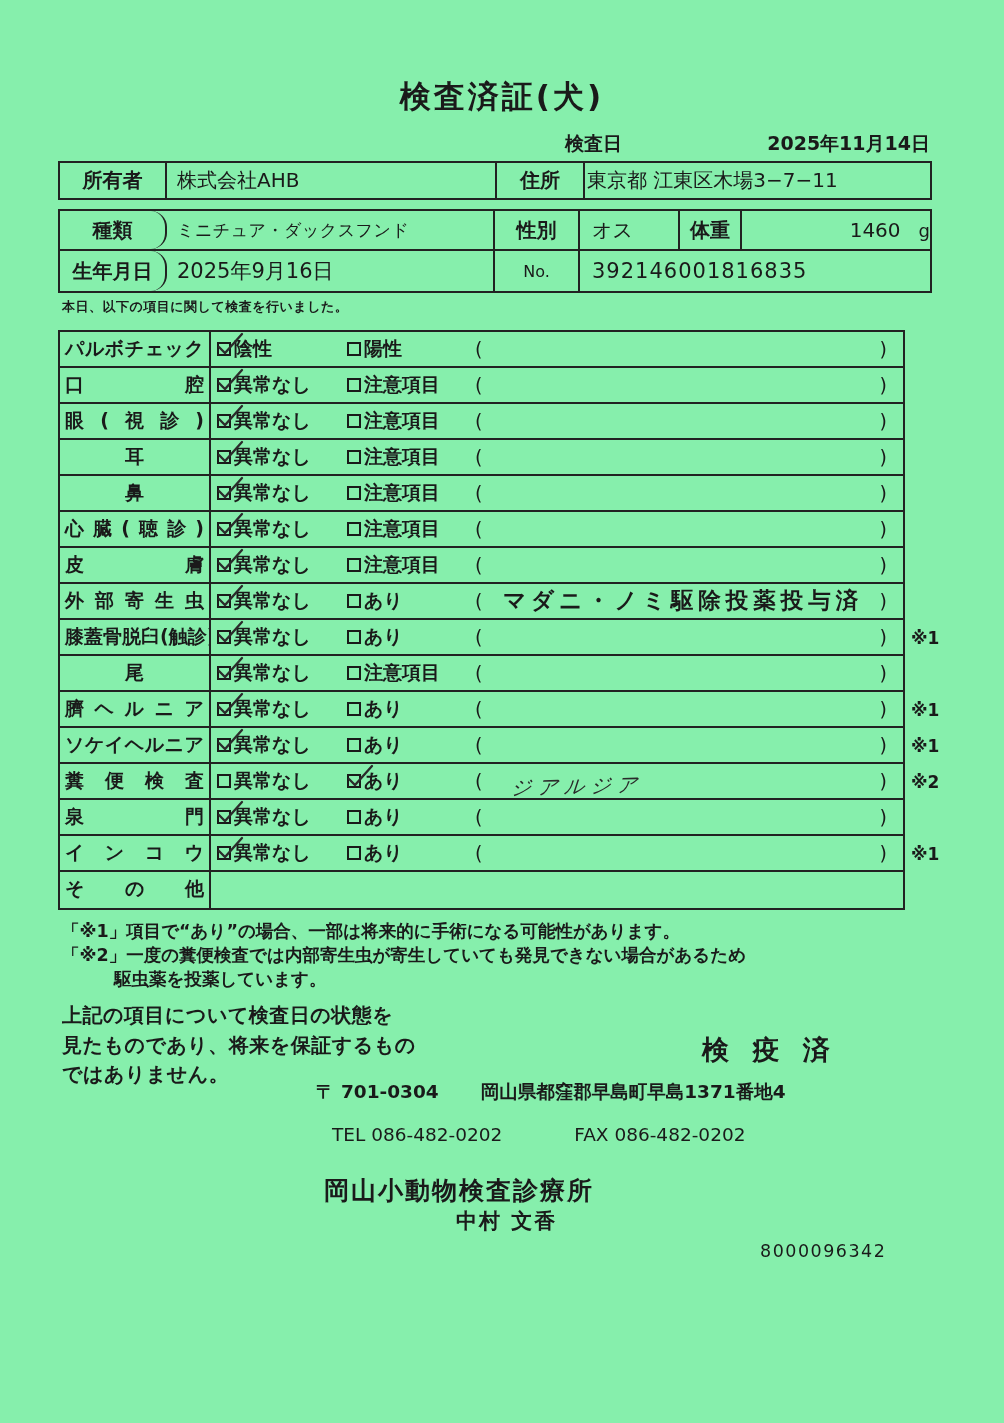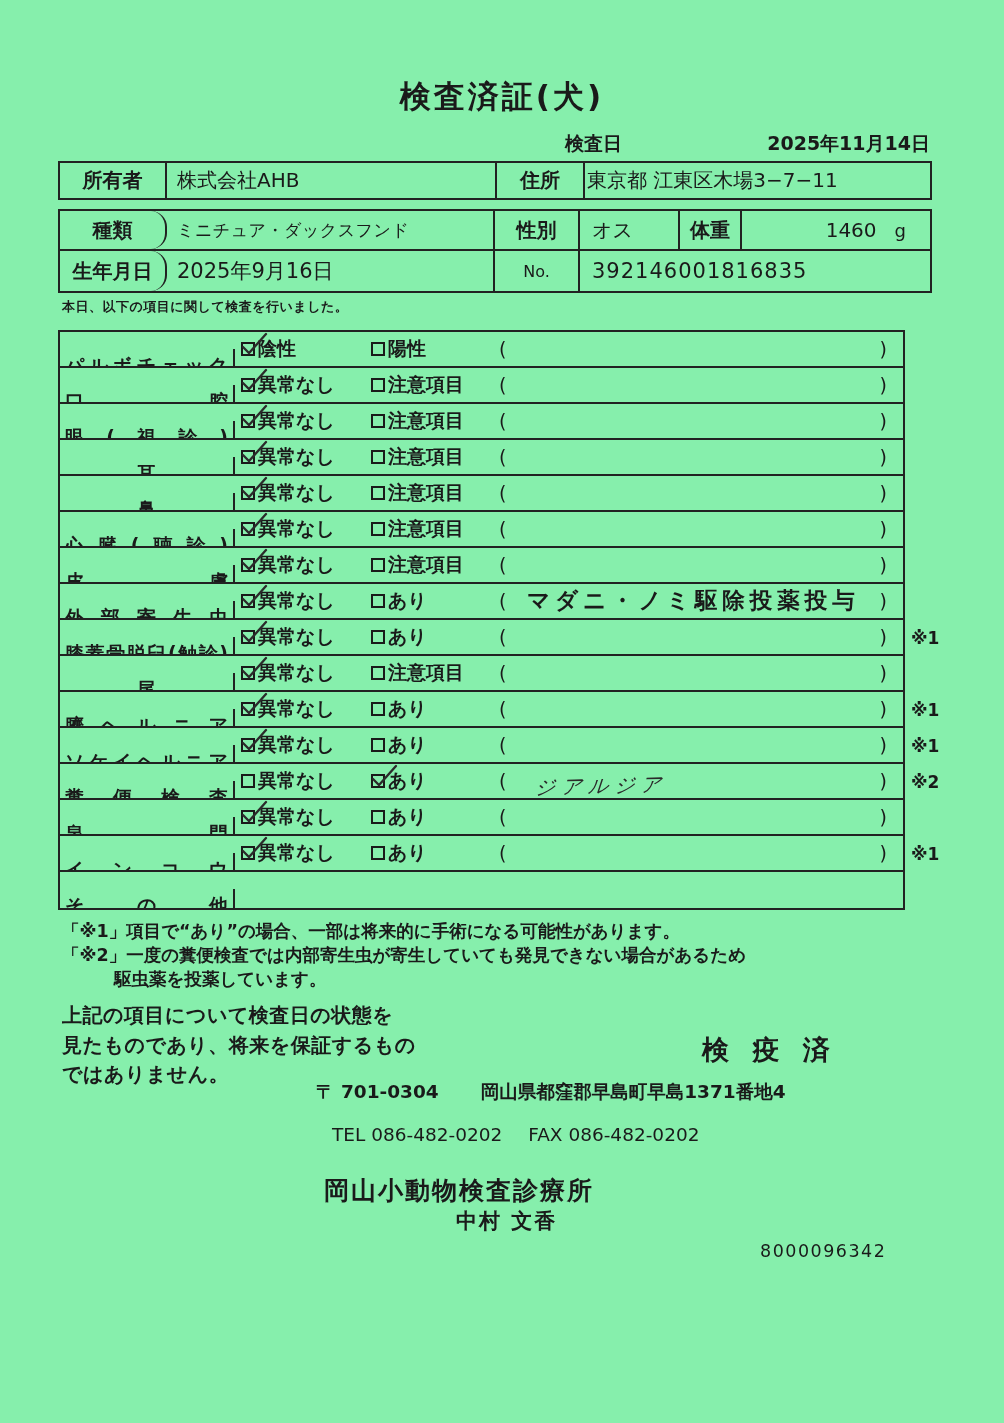--- a/index.html
+++ b/index.html
@@ -35,41 +35,41 @@
     position:absolute; top:209px; left:58px; width:874px;
     border:2px solid #222;
   }
   .animal-row { display:flex; height:40px; }
   .animal-row.r1 { border-bottom:2px solid #222; }
   .animal-table .a1 { width:107px;border-radius:16px; }
   .animal-table .a2 { width:328px; padding-left:10px; }
   .animal-table .a3 { width:85px; }
   .animal-table .a4 { width:100px; padding-left:12px; }
   .animal-table .a5 { width:62px; }
-  .animal-table .a6 { flex:1; justify-content:flex-end; padding-right:24px; }
+  .animal-table .a6 { flex:1; justify-content:flex-end; }
   .breed-value { font-size:17px; letter-spacing:0.5px; }
   .weight-unit { margin-left:18px; font-size:18px; }
   .no-label { font-size:16px; font-weight:400; }
   .no-value { font-size:21px; letter-spacing:1px;text-align:right; }
   .birth-value { font-size:21px; }
   
   .intro {
     position:absolute; top:298px; left:62px;
     font-size:13px; font-weight:600; letter-spacing:0.5px;
   }
   
   .exam-table {
     position:absolute; top:330px; left:58px; width:847px;
     border:2px solid #222;
   }
   .exam-row { display:flex; height:36px; border-bottom:2px solid #222; }
   .exam-row:last-child { border-bottom:none; }
   .exam-name {
-    width:175px; border-right:2px solid #222; padding:0 5px;
-    font-size:19px; font-weight:600; line-height:33px; overflow:hidden; white-space:nowrap;margin-top:17px;
+    width:151px; border-right:2px solid #222; padding:0 5px;
+    font-size:19px; font-weight:600; line-height:33px; overflow:hidden; white-space:nowrap;
   }
   .exam-name.align-justify { text-align:justify; text-align-last:justify; }
   .exam-name.align-center  { text-align:center;  text-align-last:center; }
   .exam-rest { flex:1; position:relative; }
   .opt { position:absolute; top:0; height:100%; display:flex; align-items:center;
          font-size:19px; font-weight:600; white-space:nowrap; }
   .opt1 { left:6px; }
   .opt2 { left:136px; }
   .cb {
     position:relative; display:inline-block; width:14px; height:14px;
@@ -100,21 +100,21 @@
   .footnotes .fn.indent { padding-left:52px; }
   .disclaimer { position:absolute; top:1001px; left:62px; font-size:20px; font-weight:700; }
   .disclaimer .dl { line-height:29.5px; letter-spacing:0.5px; }
   .stamp {
     position:absolute; top:1032px; left:702px;
     font-size:27px; font-weight:600; letter-spacing:7px;
   }
   
   .postal-line { position:absolute; top:1079px; left:316px; font-size:18.5px; font-weight:600; display:flex; }
   .postal-line .addr { margin-left:42px; }
-  .tel-line { position:absolute; top:1124px; left:332px; font-size:18.5px; display:flex; }
+  .tel-line { position:absolute; top:1124px; left:332px; font-size:18.5px; display:flex;gap:46px; }
   .tel-line .fax { margin-left:26px; }
   .clinic-name { position:absolute; top:1174px; left:324px; font-size:25px; font-weight:600; letter-spacing:2px; }
   .clinic-rep  { position:absolute; top:1207px; left:456px; font-size:21px; font-weight:600; letter-spacing:2px; }
   .serial      { position:absolute; top:1241px; left:760px; font-size:17.5px; letter-spacing:1.5px; }
 </style>
 </head>
 <body>
 
 <div class="page">
 

